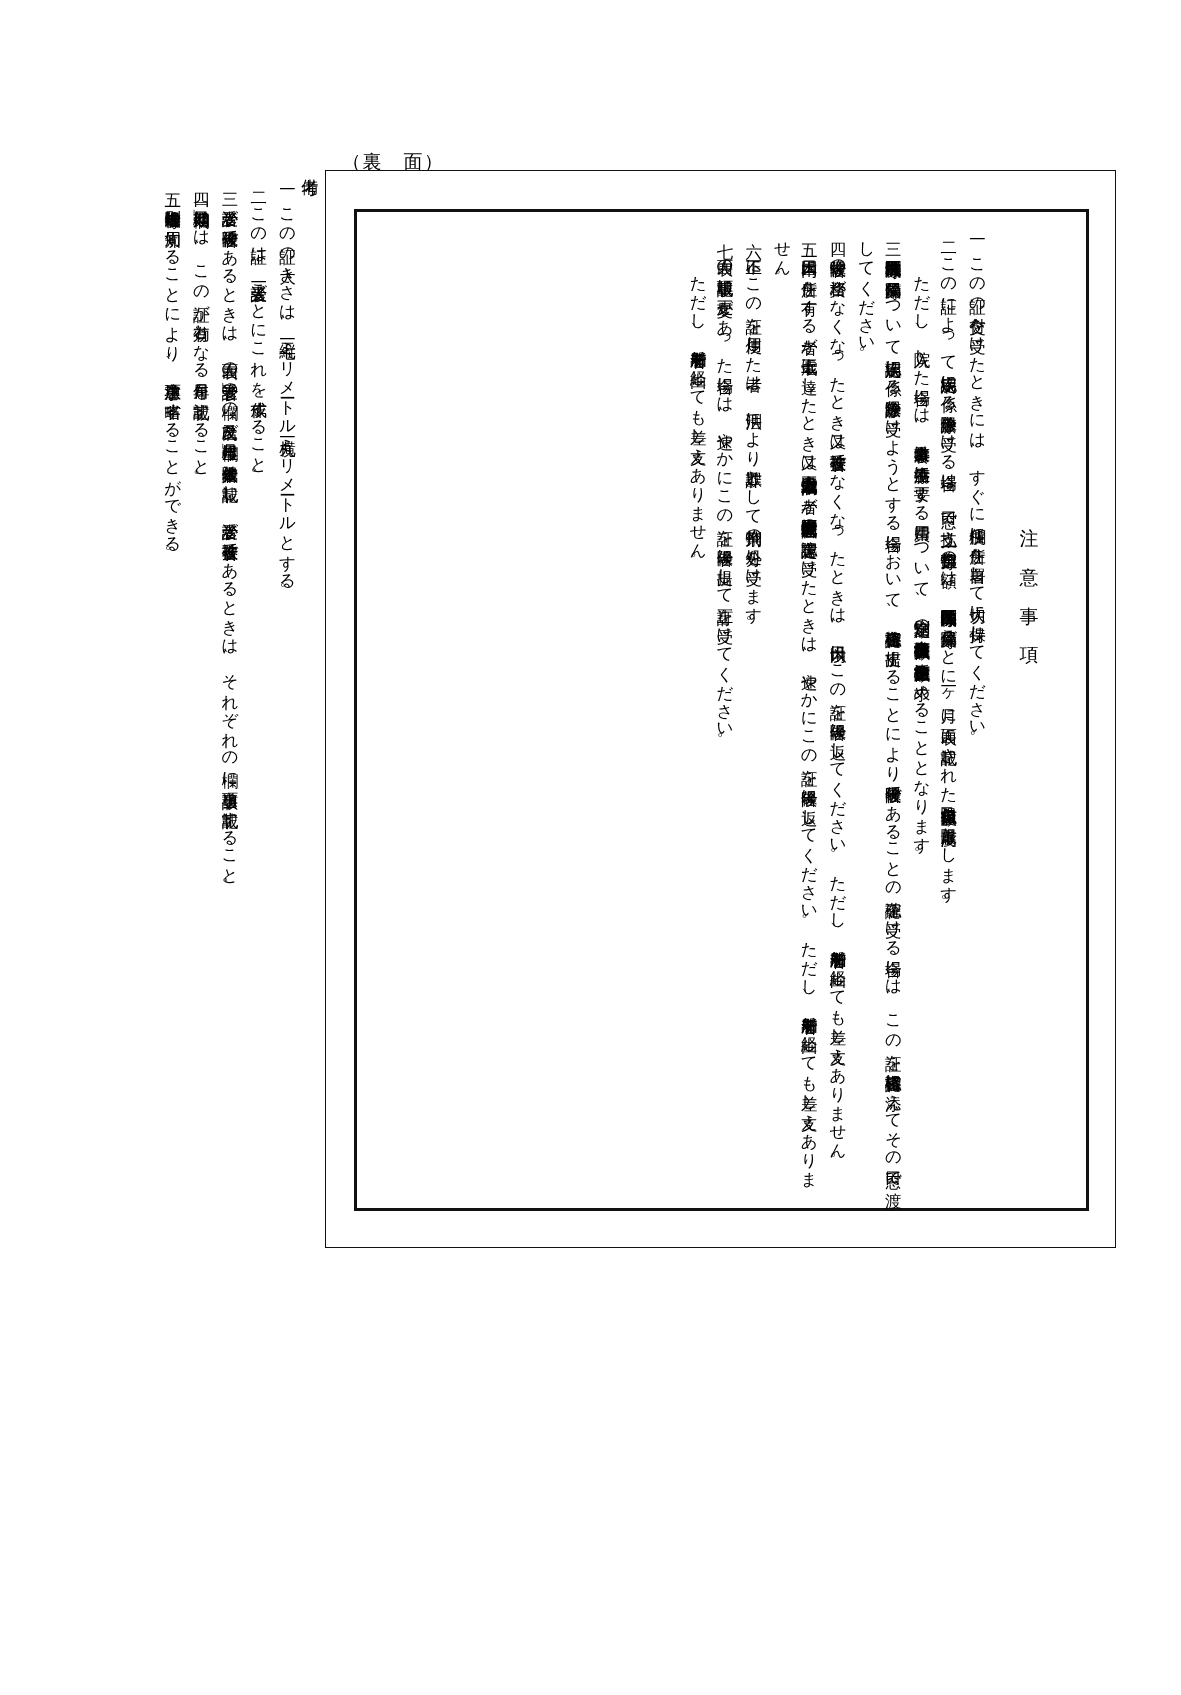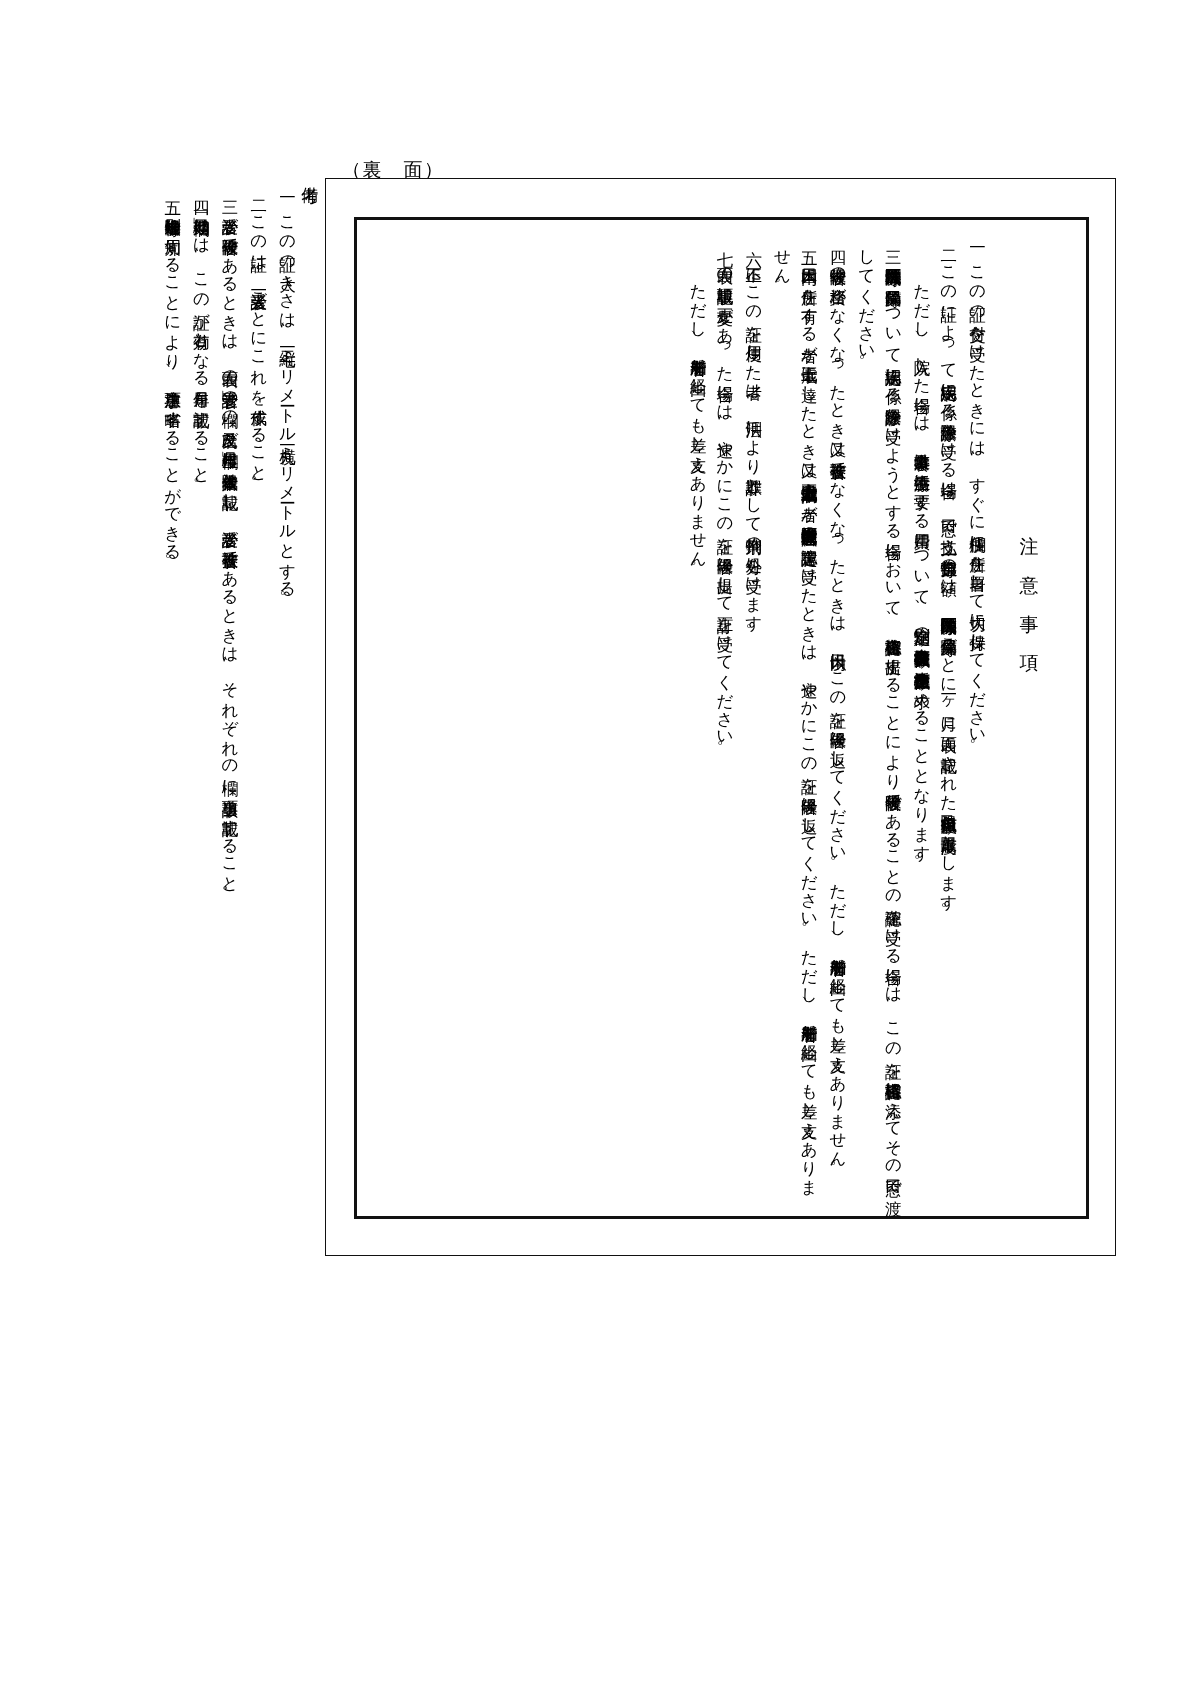--- a/index.html
+++ b/index.html
@@ -13,21 +13,21 @@
     position: relative;
     font-family: "Liberation Serif", "DejaVu Serif", serif;
     color: #000000;
     overflow: hidden;
   }
 
   
   .page {
     position: absolute;
     left: 0;
-    top: 16px;
+    top: 8px;
     width: 1181px;
     height: 1677px;
   }
 
   
   .card-outer {
     position: absolute;
     left: 325px;
     top: 162px;
     width: 791px;

